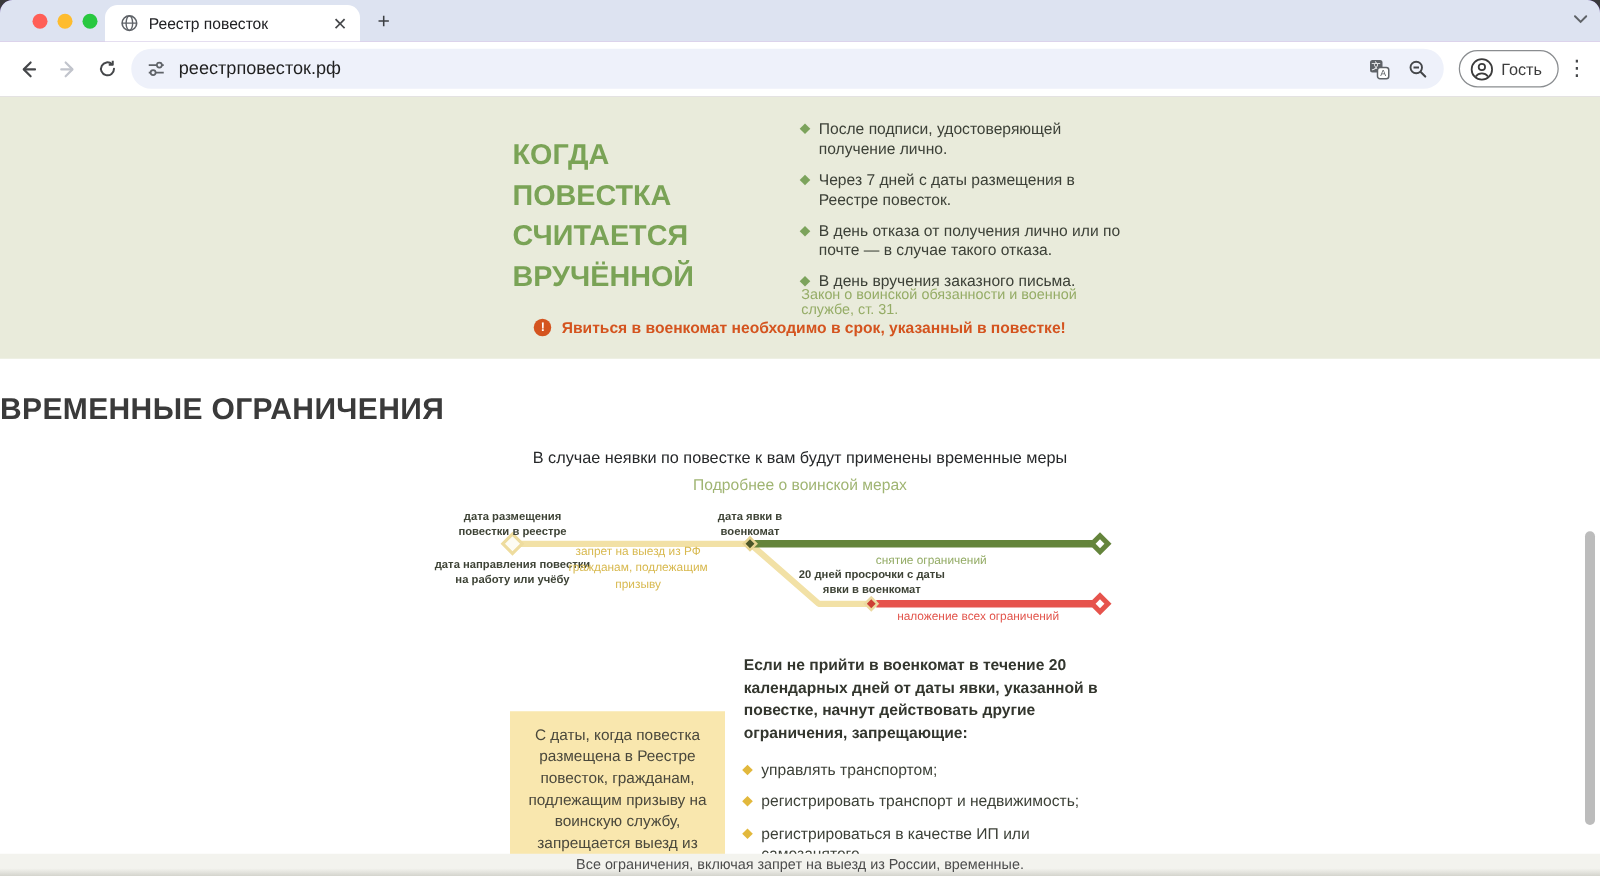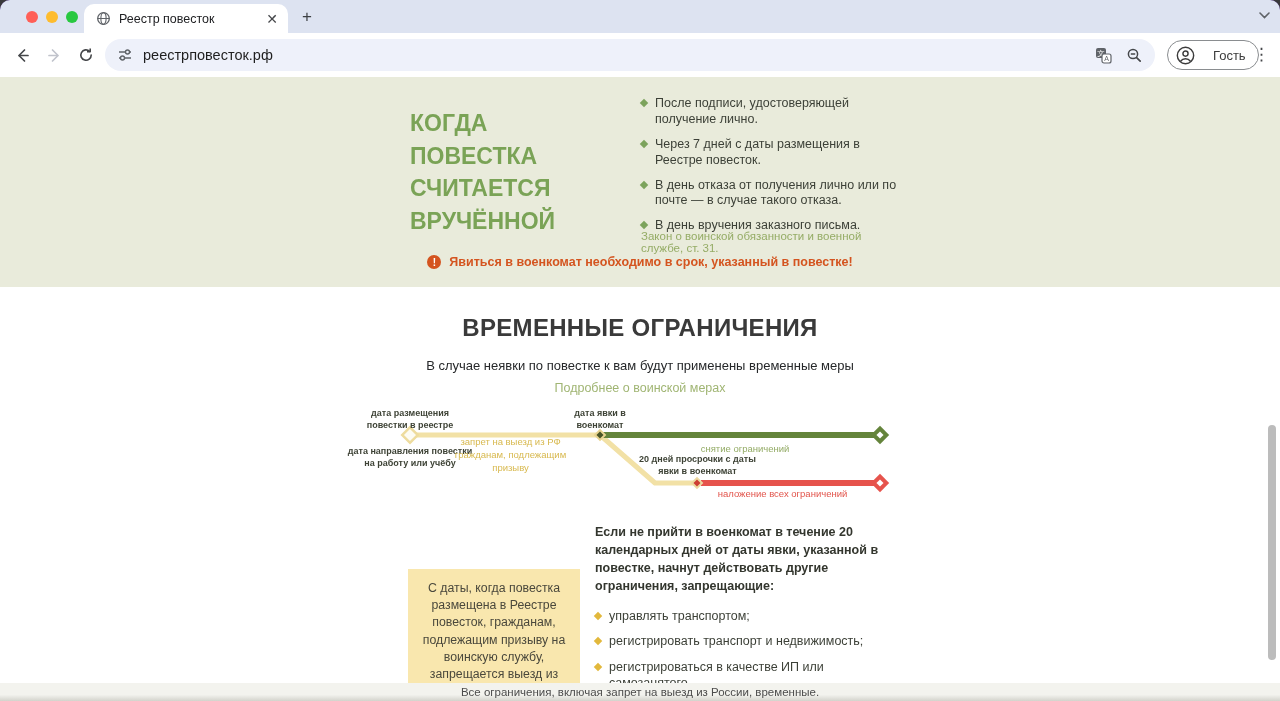--- a/index.html
+++ b/index.html
@@ -17,39 +17,39 @@
   .newtab { position:absolute; left:296px; top:6px; width:22px; height:22px; border-radius:50%; display:flex; align-items:center; justify-content:center; font-size:17px; color:#3c3f43; }
   .strip-chevron { position:absolute; right:10px; top:12px; color:#5f6368; }
 
   
   .toolbar { position:relative; height:44px; background:#fff; }
   .nav-ic { position:absolute; top:0; height:44px; display:flex; align-items:center; justify-content:center; width:28px; font-size:17px; color:#45474a; }
   .omnibox { position:absolute; left:105px; top:6px; width:1050px; height:32px; background:#eef1fa; border-radius:16px; display:flex; align-items:center; padding:0 12px 0 12px; }
   .url { font-size:14.5px; color:#1f1f1f; margin-left:10px; }
   .ob-spacer { flex:1; }
   .ob-ic { margin-left:14px; display:flex; align-items:center; }
-  .guest { position:absolute; left:1167px; top:7px; height:30px; border:1px solid #8a8d90; border-radius:15px; display:flex; align-items:center; padding:0 12px 0 8px; gap:18px; background:#fff; }
+  .guest { position:absolute; left:1167px; top:7px; height:30px; border:1px solid #8a8d90; border-radius:15px; display:flex; align-items:center; padding:0 12px 0 8px; gap:6px; background:#fff; }
   .guest-label { font-size:13px; color:#3c3c3c; }
   .dots { position:absolute; left:1253px; top:9px; font-size:17px; color:#45474a; letter-spacing:0; line-height:26px; }
 
   
   .content { position:relative; height:624px; background:#fff; overflow:hidden; }
   .sect-beige { position:absolute; left:0; top:0; width:100%; height:210px; background:#e9ebdb; }
   .h-green { position:absolute; left:410px; top:30px; width:195px; font-size:23px; line-height:1.42; font-weight:bold; color:#7aa356; }
   .when-list { position:absolute; left:641px; top:19px; width:260px; list-style:none; }
   .b-item { display:flex; gap:8px; font-size:12.5px; line-height:1.27; color:#3c4037; margin-bottom:9px; }
   .dia { width:6px; height:6px; transform:rotate(45deg); margin-top:4px; flex-shrink:0; }
   .dia.green { background:#7ca35c; }
   .dia.gold { background:#e2b83c; }
   .law-note { position:absolute; left:641px; top:153px; width:260px; font-size:11.5px; color:#95ac66; }
   .warn-row { position:absolute; left:0; top:178px; width:100%; display:flex; justify-content:center; align-items:center; gap:8px; }
   .warn-ic { width:14px; height:14px; border-radius:50%; background:#d4541f; color:#fff; font-size:10px; font-weight:bold; display:flex; align-items:center; justify-content:center; }
   .warn-text { font-size:12.5px; font-weight:bold; color:#d4541f; }
 
-  .h-dark { position:absolute; left:0; top:237px; width:100%; text-align:center; font-size:24px; font-weight:bold; color:#3a3a3a; letter-spacing:.3px; }
+  .h-dark { position:absolute; left:0; top:237px; width:100%; text-align:left; font-size:24px; font-weight:bold; color:#3a3a3a; letter-spacing:.3px; }
   .subtitle { position:absolute; left:0; top:281px; width:100%; text-align:center; font-size:13px; font-weight:500; color:#26282a; }
   .more-link { position:absolute; left:0; top:304px; width:100%; text-align:center; font-size:12.5px; color:#a0b573; cursor:pointer; }
 
   .tl-svg { position:absolute; left:370px; top:320px; }
   .tl-lbl { position:absolute; text-align:center; font-size:9px; font-weight:bold; line-height:1.35; color:#3e4336; }
   .tl-cap { position:absolute; text-align:center; font-size:9.5px; line-height:1.35; }
   .cap-yellow { color:#d8b94f; }
   .cap-green { color:#93ab65; }
   .cap-red { color:#e2544b; font-weight:500; }
 

